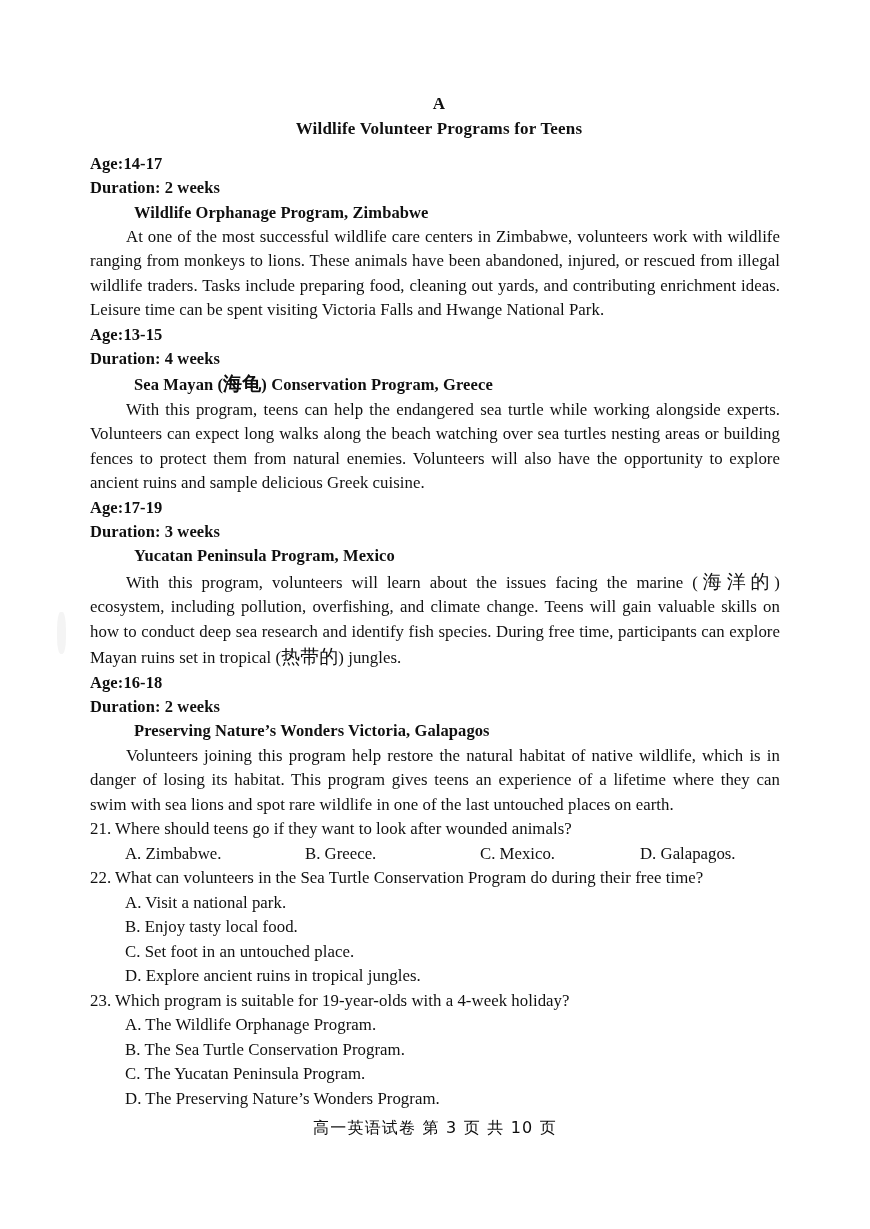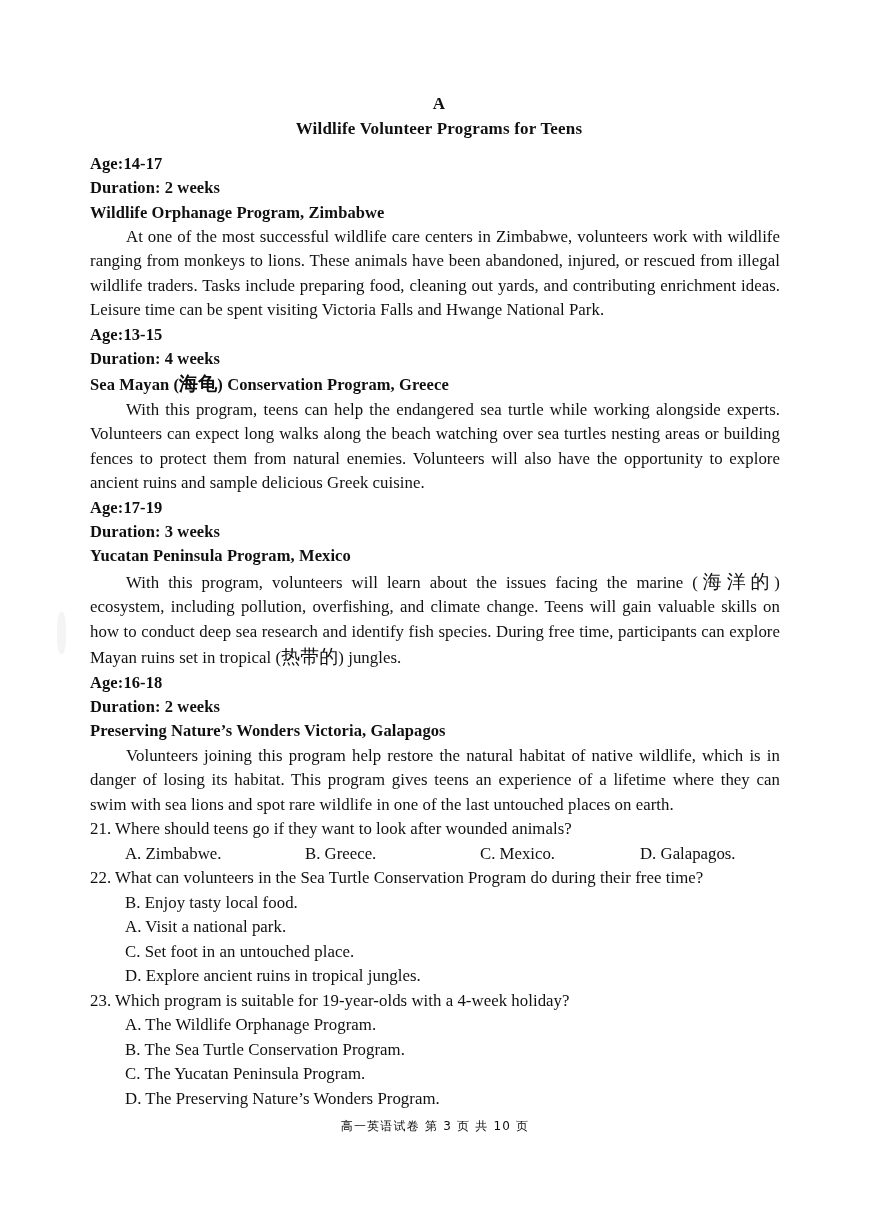--- a/index.html
+++ b/index.html
@@ -43,20 +43,21 @@
     font-weight: bold;
     font-size: 16.5px;
     line-height: 24.3px;
     letter-spacing: 0.1px;
   }
   .program-title {
     font-weight: bold;
     font-size: 16.5px;
     line-height: 24.3px;
     letter-spacing: 0.1px;
+    margin-left: 44px;
   }
   .body-para {
     font-size: 16.8px;
     line-height: 24.5px;
     text-align: justify;
     text-justify: inter-word;
     text-indent: 36px;
     letter-spacing: 0.05px;
     margin: 0;
   }
@@ -95,21 +96,21 @@
   .opt-col-2 { left: 390px; }
   .opt-col-3 { left: 550px; }
 
   .footer {
     position: absolute;
     left: 0;
     right: 0;
     top: 1118px;
     text-align: center;
     font-family: "DejaVu Sans", "Liberation Sans", sans-serif;
-    font-size: 12px;
+    font-size: 16px;
     letter-spacing: 1.2px;
     color: #0c0c0c;
   }
   .scan-smudge {
     position: absolute;
     left: 57px;
     top: 612px;
     width: 9px;
     height: 42px;
     background: #f2f2f2;
@@ -162,22 +163,22 @@
       <div class="option-row">
         <span class="opt-col-0">A. Zimbabwe.</span>
         <span class="opt-col-1">B. Greece.</span>
         <span class="opt-col-2">C. Mexico.</span>
         <span class="opt-col-3">D. Galapagos.</span>
       </div>
     </div>
 
     <div class="question-block">
       <div class="question-stem">22. What can volunteers in the Sea Turtle Conservation Program do during their free time?</div>
+      <div class="option-line">A. Visit a national park.</div>
       <div class="option-line">B. Enjoy tasty local food.</div>
-      <div class="option-line">A. Visit a national park.</div>
       <div class="option-line">C. Set foot in an untouched place.</div>
       <div class="option-line">D. Explore ancient ruins in tropical jungles.</div>
     </div>
 
     <div class="question-block">
       <div class="question-stem">23. Which program is suitable for 19-year-olds with a 4-week holiday?</div>
       <div class="option-line">A. The Wildlife Orphanage Program.</div>
       <div class="option-line">B. The Sea Turtle Conservation Program.</div>
       <div class="option-line">C. The Yucatan Peninsula Program.</div>
       <div class="option-line">D. The Preserving Nature’s Wonders Program.</div>

